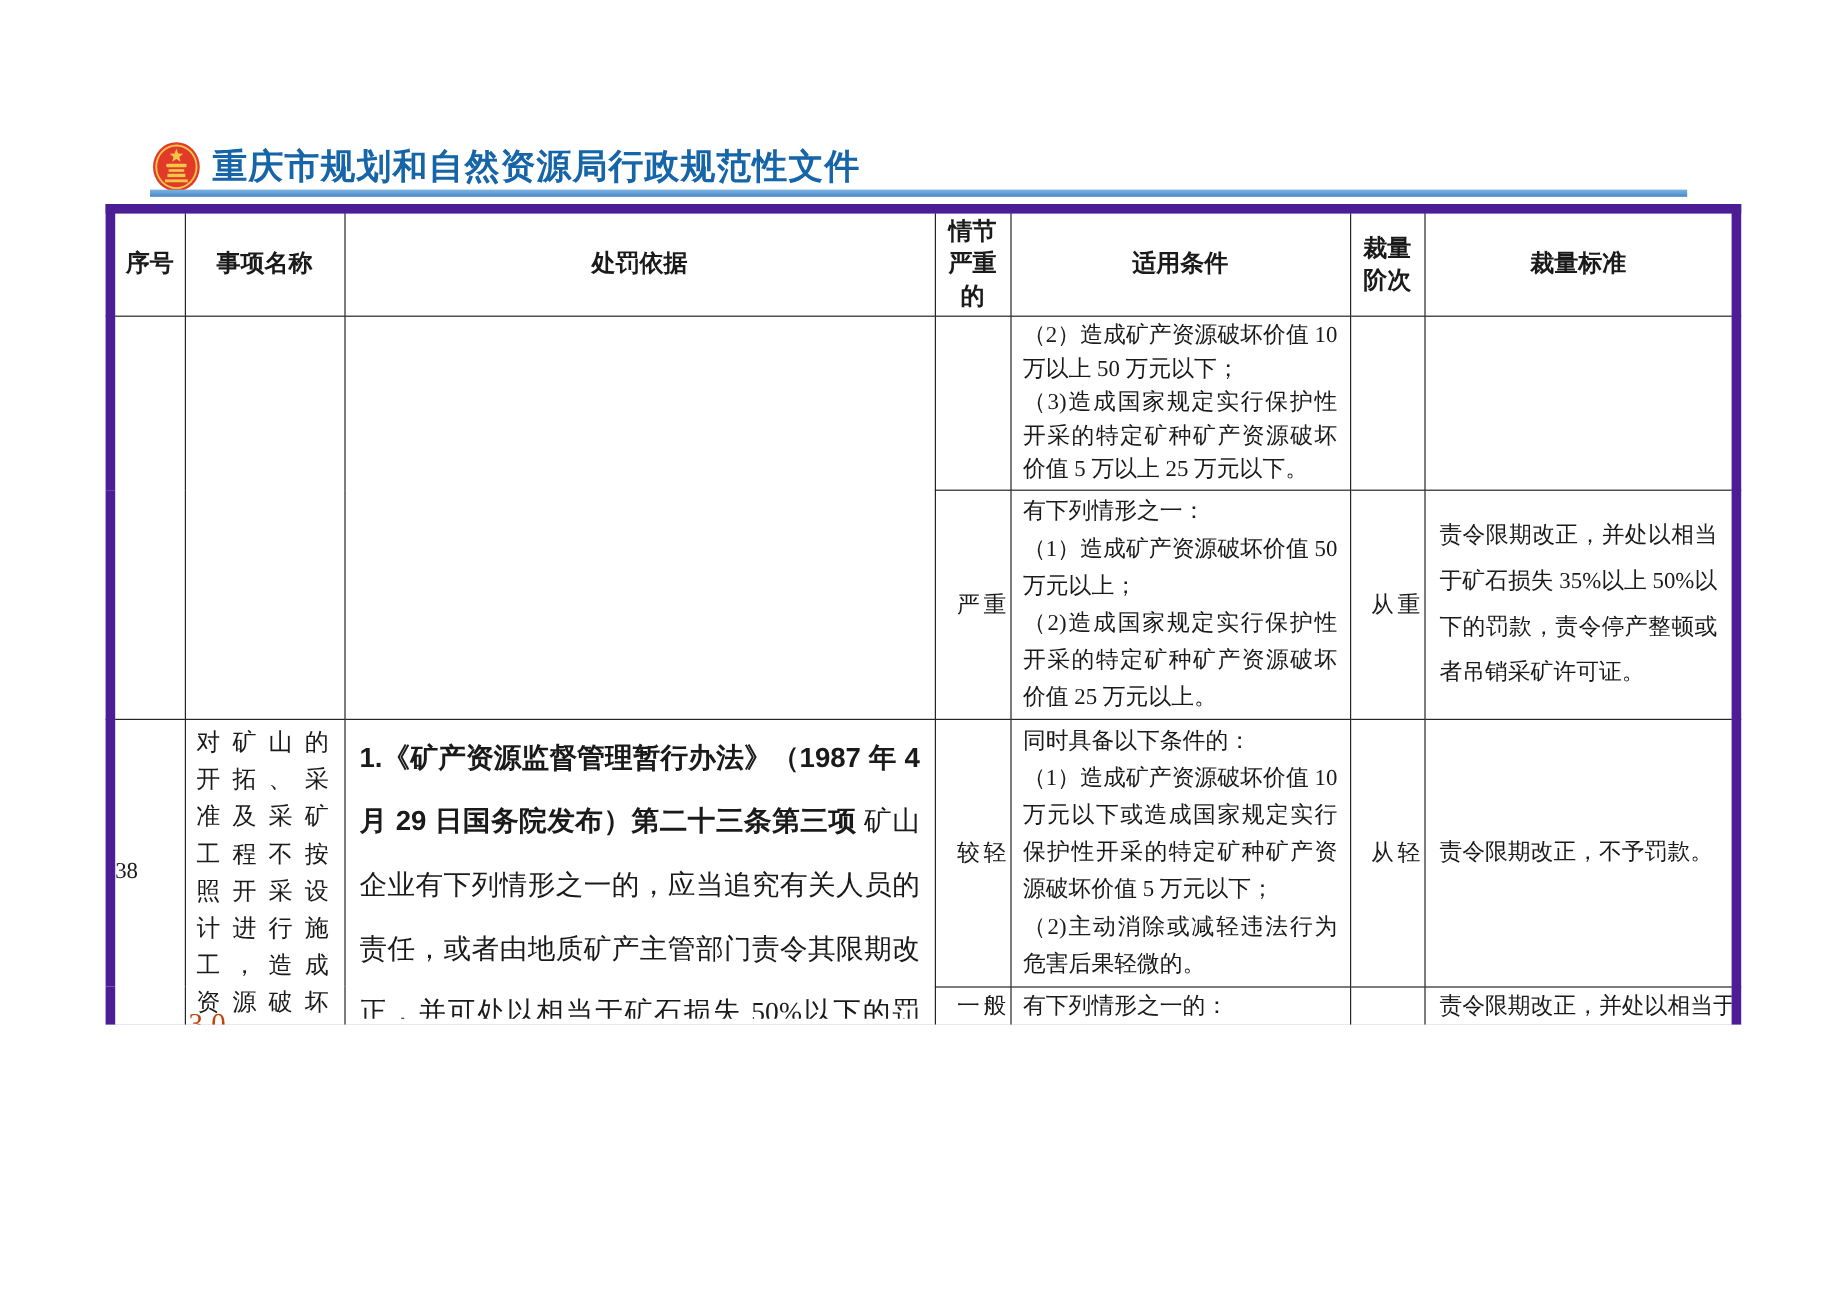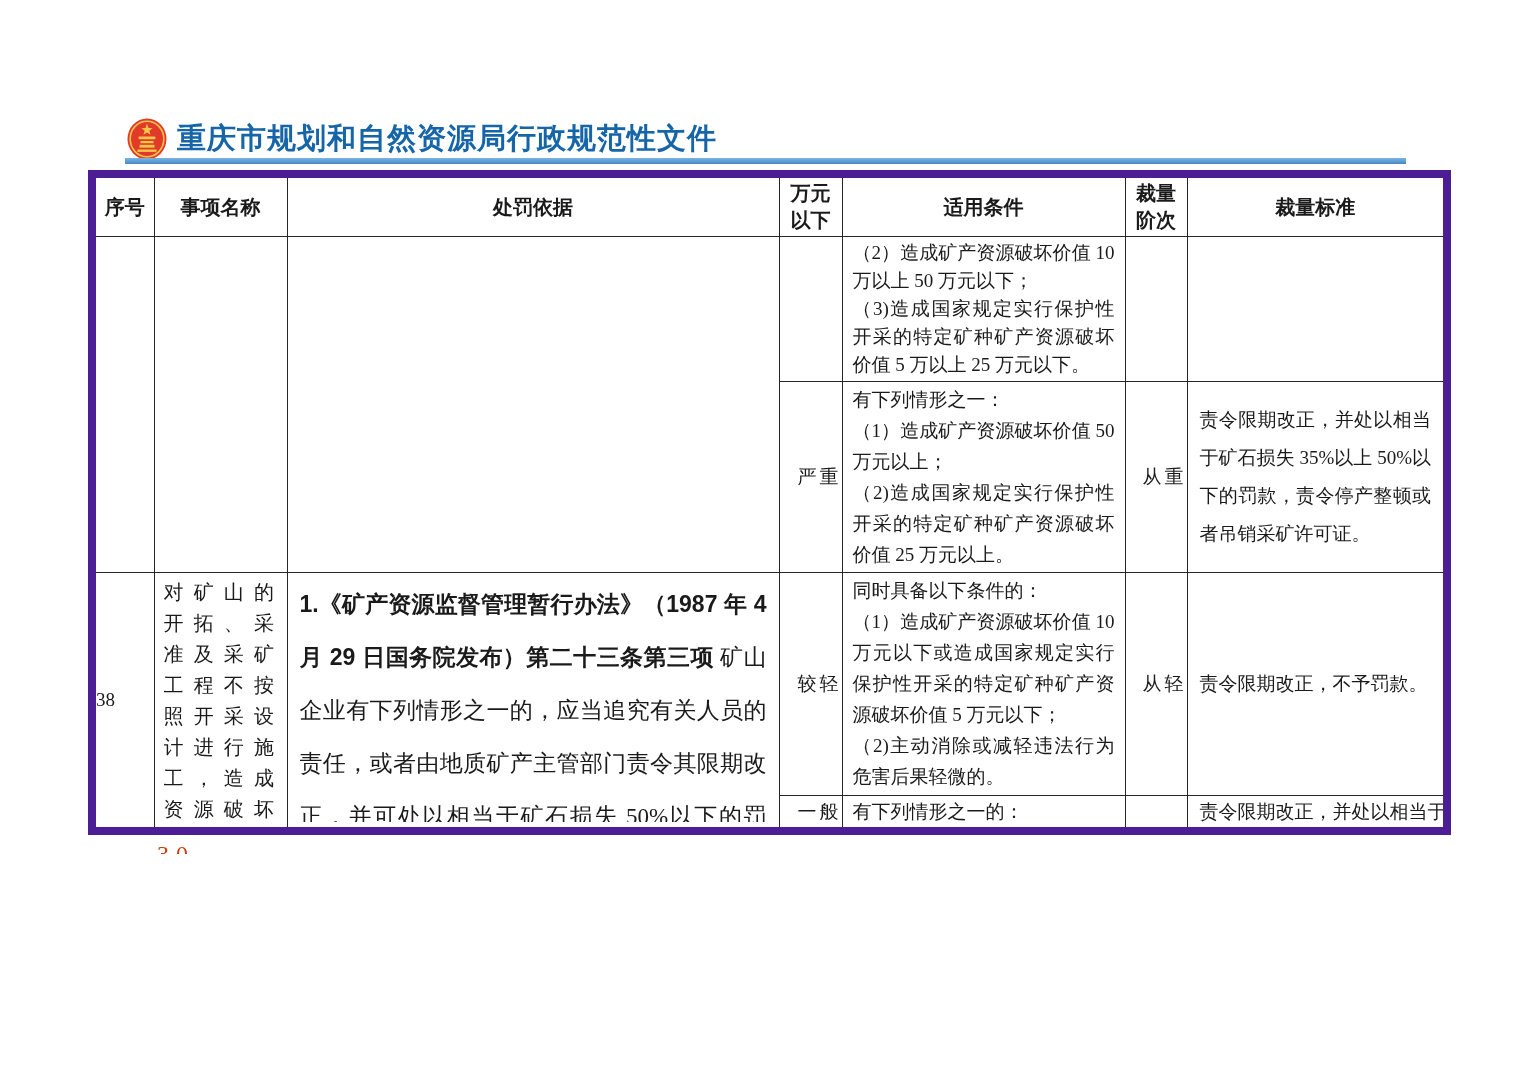--- a/index.html
+++ b/index.html
@@ -173,21 +173,21 @@
       <col style="width:63px">
         <col style="width:283px">
         <col style="width:62px">
         <col style="width:260px">
     </colgroup>
     <thead>
       <tr class="head-row">
         <th>序号</th>
         <th>事项名称</th>
         <th>处罚依据</th>
-        <th>万元以下</th>
+        <th>情节严重的</th>
         <th>适用条件</th>
         <th>裁量阶次</th>
         <th>裁量标准</th>
       </tr>
     </thead>
     <tbody>
 
       <tr class="row-prev-1">
         <td class="c-seq" rowspan="2"></td>
         <td rowspan="2"></td>

